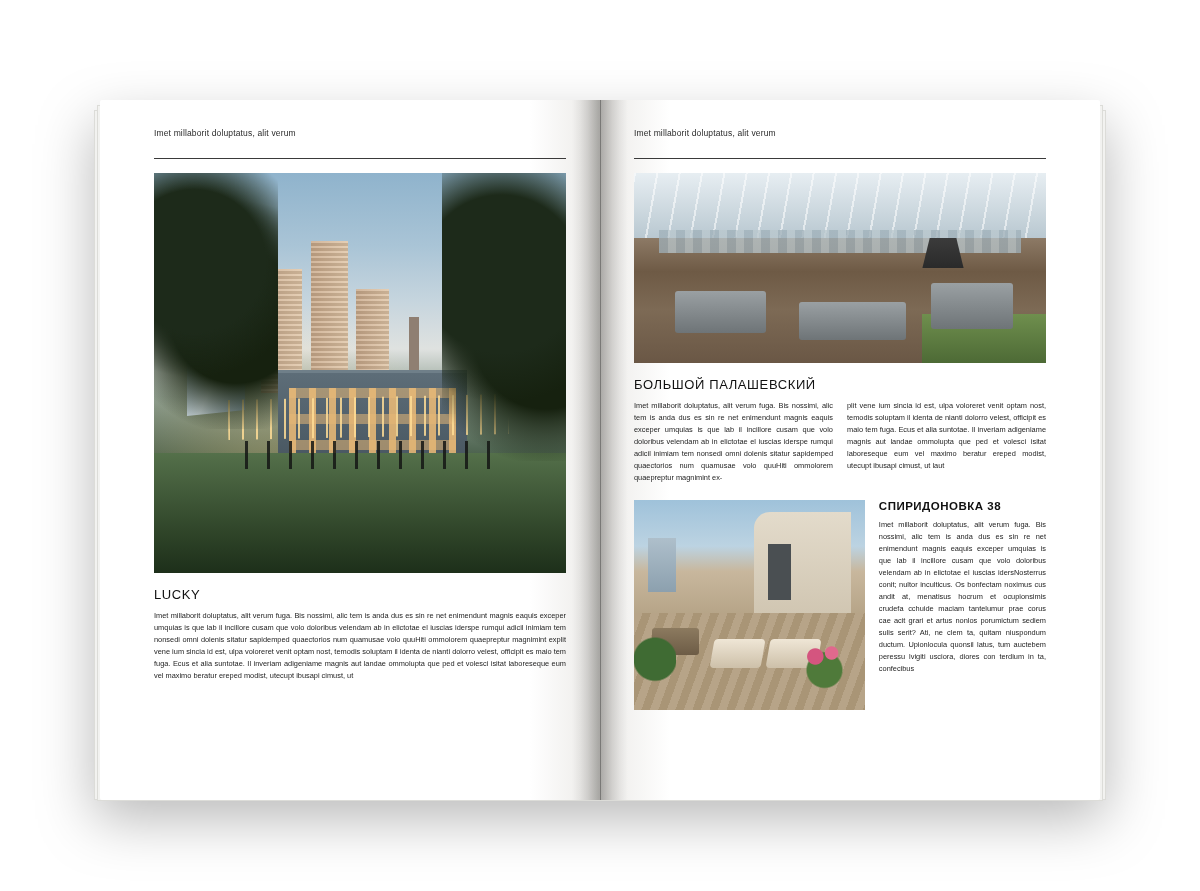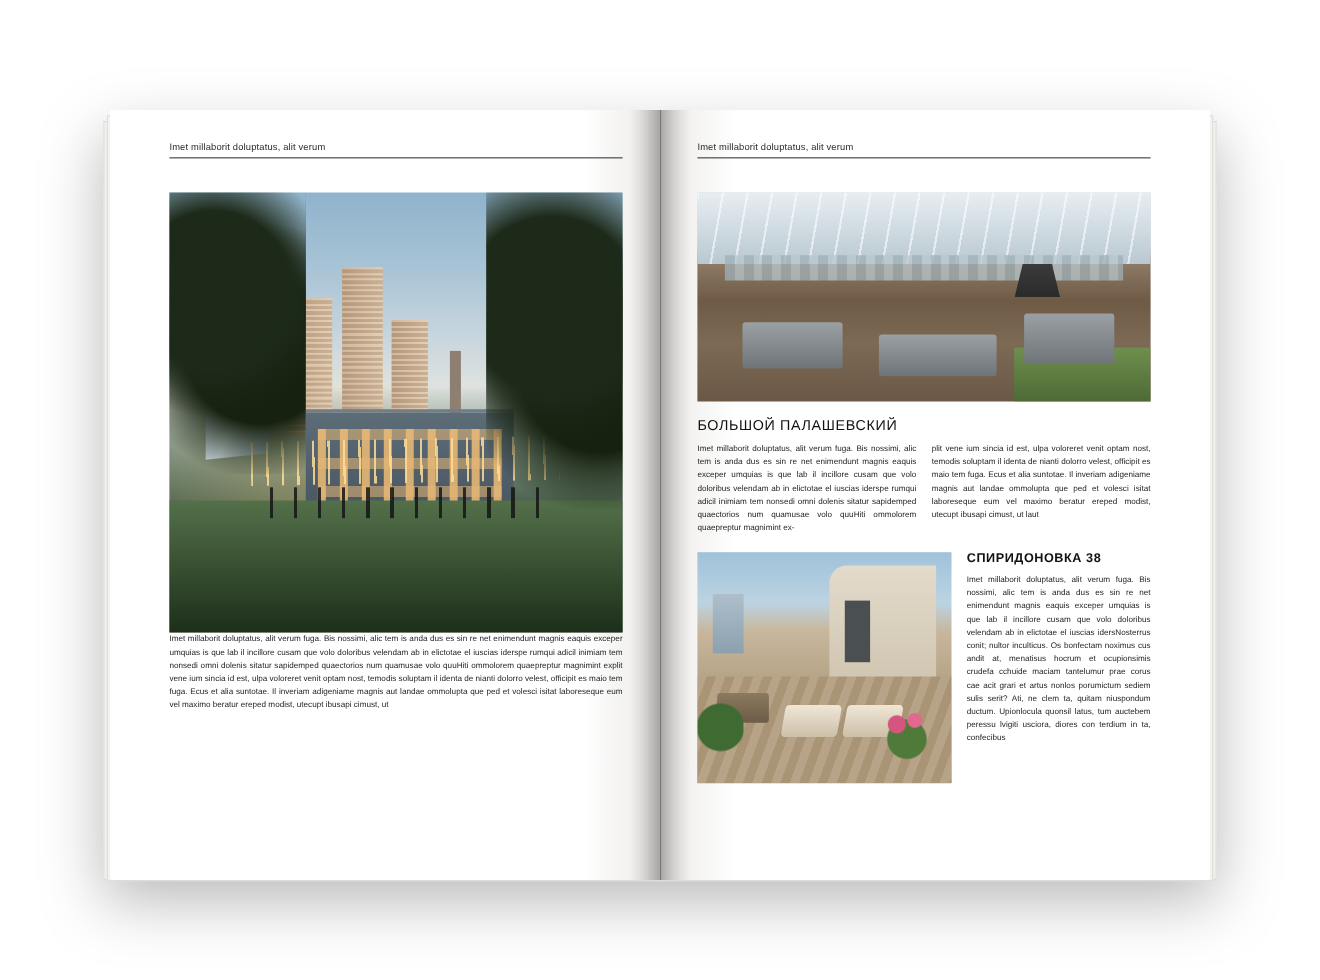--- a/index.html
+++ b/index.html
@@ -78,23 +78,23 @@
   .centerline{
     position:absolute; left:50%; top:0; width:1px; height:100%;
     background:rgba(60,60,60,.45); z-index:7; pointer-events:none;
   }
 
   
   .runhead{
     font-size:8.5px;
     color:#2b2b2b;
     letter-spacing:.15px;
-    padding-bottom:5px;
+    padding-bottom:20px;
     border-bottom:1px solid #3a3a3a;
-    margin-bottom:31px;
+    margin-bottom:14px;
   }
 
   h2.headline{
     font-size:13px;
     font-weight:normal;
     letter-spacing:.6px;
     margin:14px 0 8px 0;
     color:#111;
     text-transform:uppercase;
   }
@@ -297,20 +297,21 @@
           <div class="towerC"></div>
           <div class="chimney"></div>
           <div class="mansion"></div>
           <div class="lawn"></div>
           <div class="lights"></div>
           <div class="people"></div>
           <div class="treeL"></div>
           <div class="treeR"></div>
         </div>
 
+        <h2 class="headline">LUCKY</h2>
 
         <div class="body-col">Imet millaborit doluptatus, alit verum fuga. Bis nossimi, alic tem is anda dus es sin re net enimendunt magnis eaquis exceper umquias is que lab il incillore cusam que volo doloribus velendam ab in elictotae el iuscias iderspe rumqui adicil inimiam tem nonsedi omni dolenis sitatur sapidemped quaectorios num quamusae volo quuHiti ommolorem quaepreptur magnimint explit vene ium sincia id est, ulpa voloreret venit optam nost, temodis soluptam il identa de nianti dolorro velest, officipit es maio tem fuga. Ecus et alia suntotae. Il inveriam adigeniame magnis aut landae ommolupta que ped et volesci isitat laboreseque eum vel maximo beratur ereped modist, utecupt ibusapi cimust, ut</div>
       </div>
 
       <div class="page right">
 
         <div class="runhead">Imet millaborit doluptatus, alit verum</div>
 
         <div>
           <div class="photo photo-lounge">

